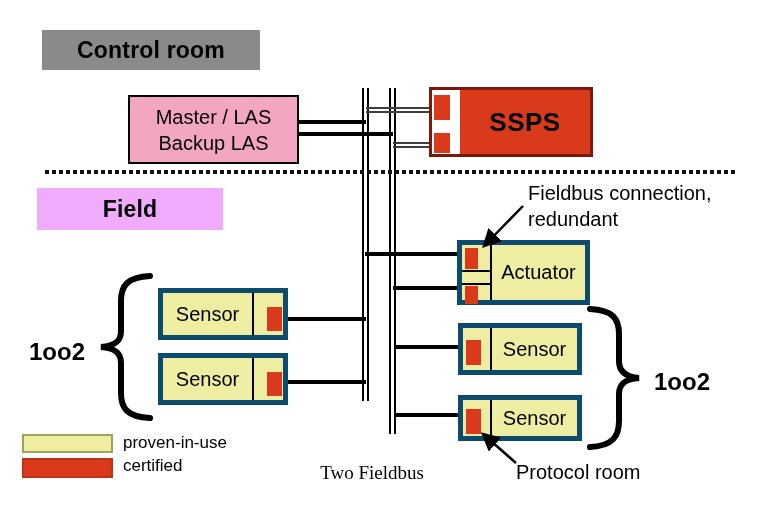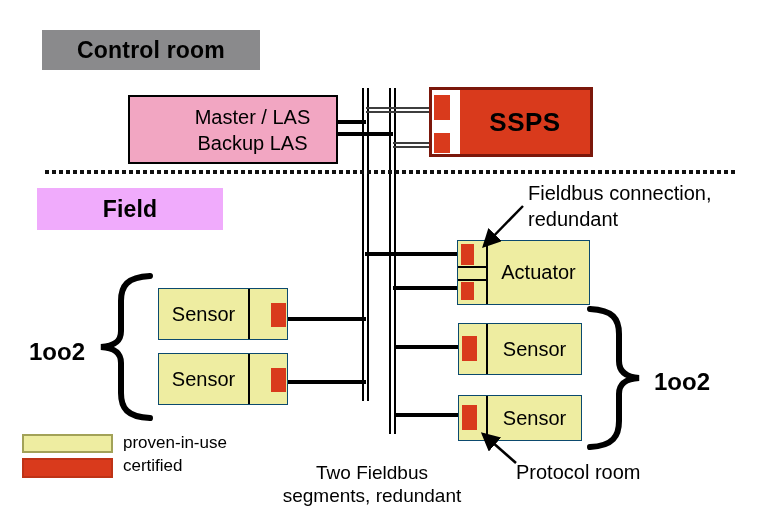--- a/index.html
+++ b/index.html
@@ -9,58 +9,58 @@
   }
   .abs{position:absolute;}
   
   .zone-label{display:flex;align-items:center;justify-content:center;
     font-weight:bold;font-size:23px;letter-spacing:.2px;}
   #control-room{left:42px;top:30px;width:218px;height:40px;background:#8A8A8C;}
   #field{left:37px;top:188px;width:186px;height:42px;background:#f0abfc;}
   
   #master{left:128px;top:95px;width:167px;height:65px;background:#F2A6C2;
     border:2px solid #000;display:flex;flex-direction:column;align-items:center;
-    justify-content:center;font-size:20px;line-height:26px;padding-left:39px;}
+    justify-content:center;font-size:20px;line-height:26px;}
   
   #ssps{left:429px;top:87px;width:164px;height:70px;background:#D93A1C;
     border:3px solid #7B170B;box-sizing:border-box;}
   #ssps .wstrip{position:absolute;left:0;top:0;width:28px;height:100%;background:#fff;}
   .red-sq{position:absolute;background:#D93A1C;}
   #ssps-text{position:absolute;left:28px;top:0;right:0;height:100%;display:flex;
     align-items:center;justify-content:center;font-weight:bold;font-size:26px;letter-spacing:.5px;}
   
   .bus{border-left:2px solid #000;border-right:2px solid #000;width:3px;background:transparent;}
   #bus-left{left:362px;top:88px;height:313px;}
   #bus-right{left:389px;top:88px;height:346px;}
   
   .hline{background:#000;height:4px;}
   .dline{height:2px;border-top:2px solid #3d3d3d;border-bottom:2px solid #3d3d3d;background:transparent;}
   
   #separator{left:45px;top:170px;width:690px;height:4px;
     background:repeating-linear-gradient(90deg,#111 0 4px,transparent 4px 7px);}
   
-  .device{background:#EEEDA1;border:1px solid #0c4a6e;box-sizing:border-box;font-size:20px;}
+  .device{background:#EEEDA1;border:5px solid #0c4a6e;box-sizing:border-box;font-size:20px;}
   .device .divider{position:absolute;top:0;bottom:0;width:2px;background:#000;}
   .device .dev-label{position:absolute;top:0;bottom:0;display:flex;align-items:center;justify-content:center;}
   #actuator{left:457px;top:240px;width:133px;height:65px;}
   #actuator .divider{left:28px;}
   .act-hline{position:absolute;left:0;width:28px;height:2px;background:#000;}
   #sensor-l1{left:158px;top:288px;width:130px;height:52px;}
   #sensor-l2{left:158px;top:353px;width:130px;height:52px;}
   .sensor-left .divider{left:89px;}
   .sensor-left .dev-label{left:0;width:89px;}
   #sensor-r1{left:458px;top:323px;width:124px;height:52px;}
   #sensor-r2{left:458px;top:395px;width:124px;height:46px;}
   .sensor-right .divider{left:27px;}
   .sensor-right .dev-label{left:29px;right:0;}
   
   .note{font-size:20px;line-height:26px;}
   #fieldbus-conn{left:528px;top:180px;}
   #protocol-stack{left:516px;top:459px;}
-  #bus-caption{left:262px;top:461px;width:220px;text-align:center;font-size:19px;line-height:23px;}
+  #bus-caption{left:262px;top:461px;width:220px;text-align:center;font-size:19px;line-height:23px;font-family:Liberation Serif, serif;}
   .voting{font-weight:bold;font-size:24px;text-align:center;}
   #voting-left{left:28px;top:338px;width:58px;}
   #voting-right{left:652px;top:368px;width:60px;}
   
   .legend-swatch{box-sizing:border-box;width:91px;}
   #legend-yellow{left:22px;top:434px;height:19px;background:#EEEDA1;border:2px solid #A2A258;}
   #legend-red{left:22px;top:458px;height:20px;background:#D93A1C;border:2px solid #BE3316;}
   .legend-text{font-size:17px;}
   #legend-label-1{left:123px;top:433px;}
   #legend-label-2{left:123px;top:456px;}
@@ -140,21 +140,20 @@
     <div class="dev-label">Sensor</div>
   </div>
 
   <div class="abs note" id="fieldbus-conn">
     <div>Fieldbus connection,</div>
     <div>redundant</div>
   </div>
   <div class="abs note" id="protocol-stack">Protocol room</div>
   <div class="abs" id="bus-caption">
     <div>Two Fieldbus</div>
-    <div>segments, redundant</div>
   </div>
   <div class="abs voting" id="voting-left">1oo2</div>
   <div class="abs voting" id="voting-right">1oo2</div>
 
   <div class="abs legend-swatch" id="legend-yellow"></div>
   <div class="abs legend-swatch" id="legend-red"></div>
   <div class="abs legend-text" id="legend-label-1">proven-in-use</div>
   <div class="abs legend-text" id="legend-label-2">certified</div>
 
   <svg class="abs" id="overlay" viewBox="0 0 760 519">

